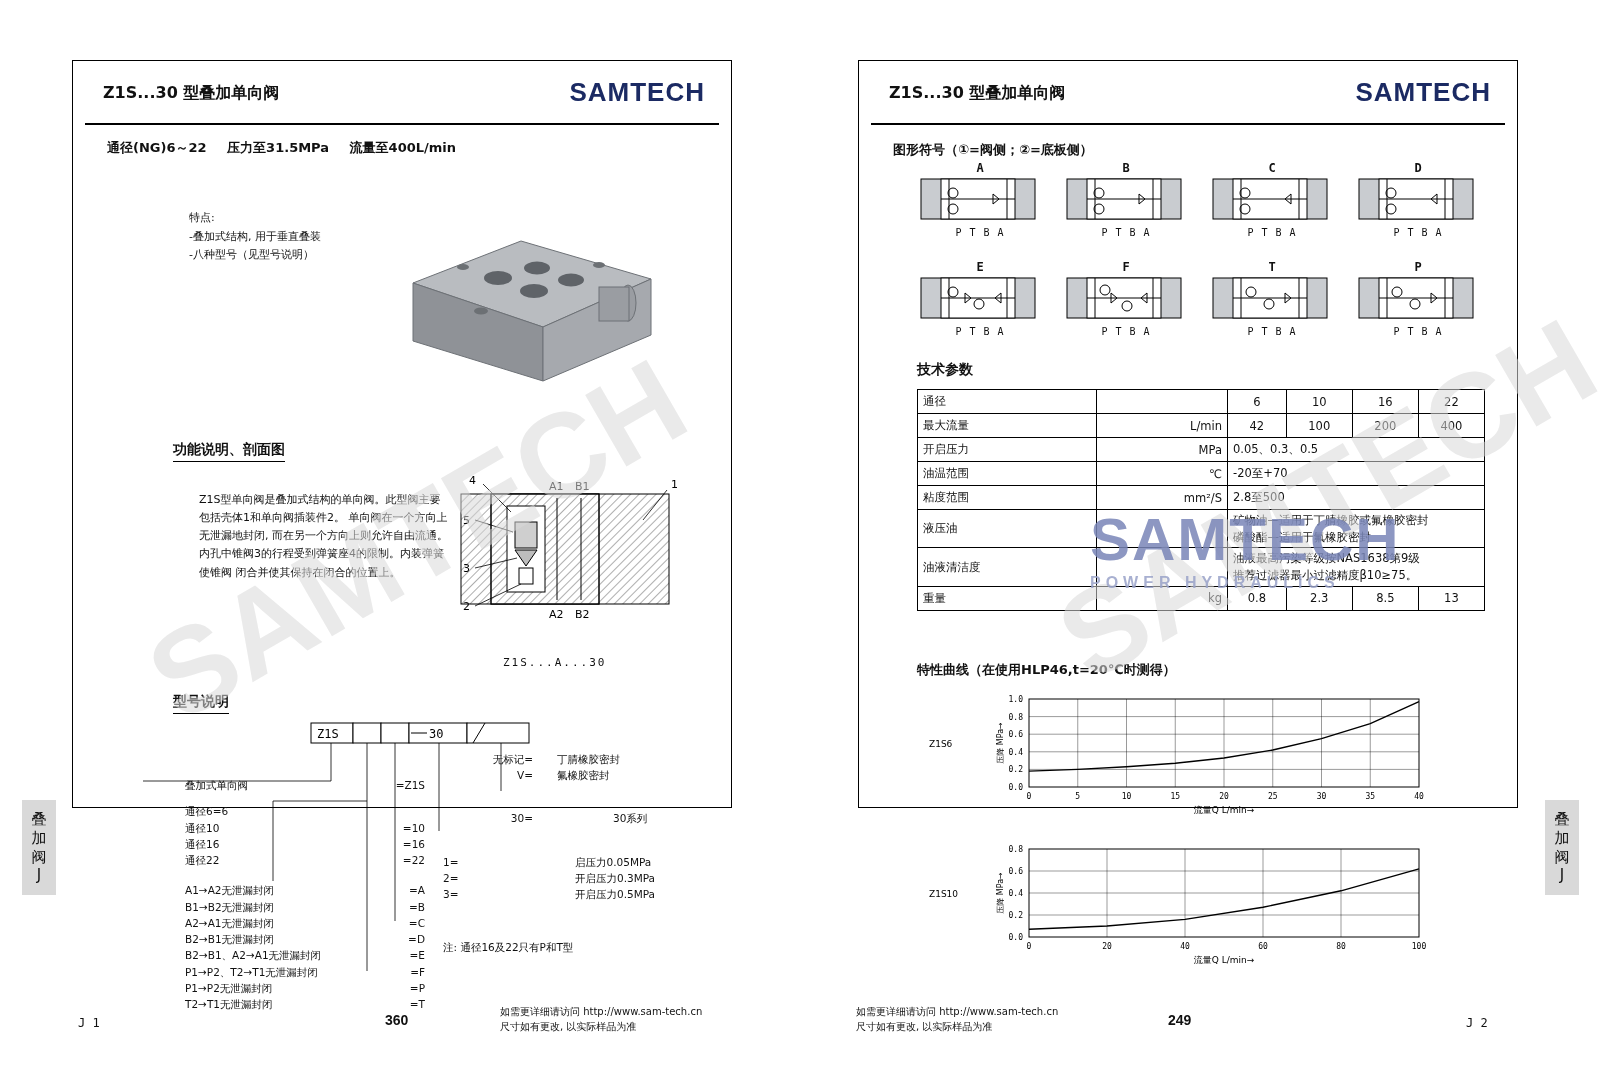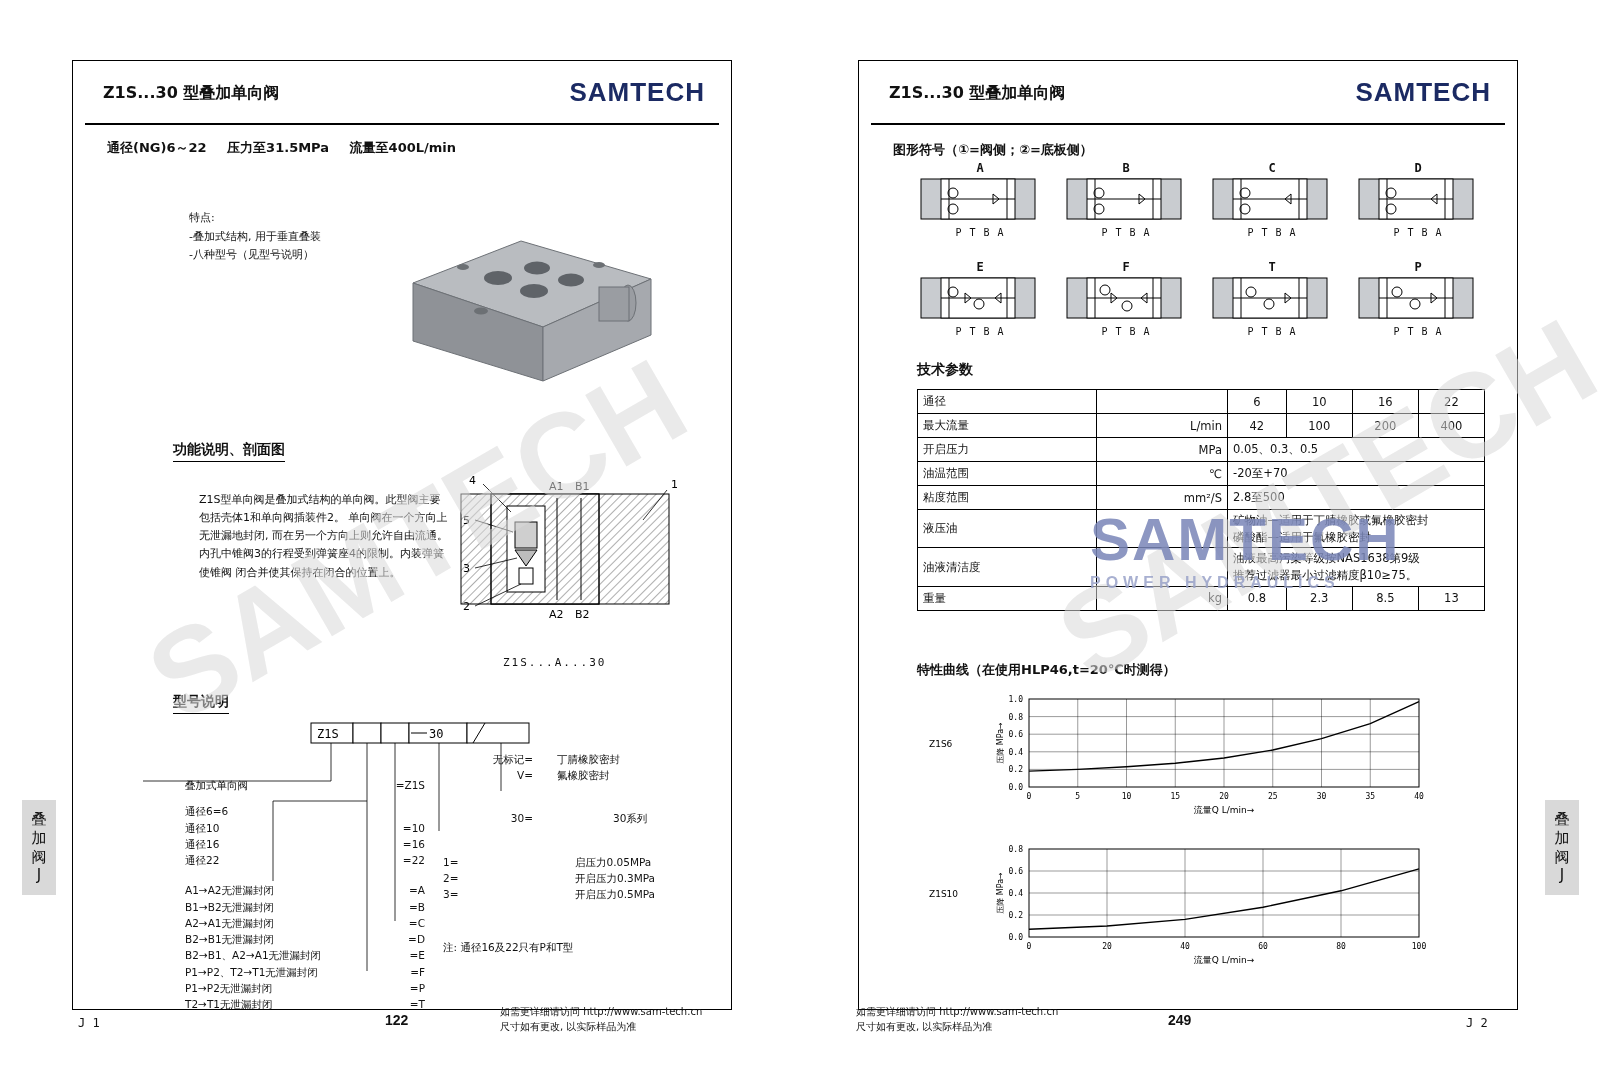--- a/index.html
+++ b/index.html
@@ -8,21 +8,21 @@
     background:#ffffff;
     font-family:"Liberation Sans", sans-serif;
     color:#111;
     position:relative;
     overflow:hidden;
   }
   .page {
     position:absolute;
     top:60px;
     width:660px;
-    height:950px;
+    height:748px;
     border:1px solid #000;
     background:#fff;
     box-sizing:border-box;
   }
   #page-left { left:72px; }
   #page-right { left:858px; }
 
   .pg-header {
     position:relative;
     height:52px;
@@ -616,21 +616,21 @@
 <div class="wm wm-right">SAMTECH</div>
 <div class="wm wm-center">
   <span>SAMTECH</span>
   <small>POWER HYDRAULICS</small>
 </div>
 
 <div class="tab" id="tab-left">叠<br>加<br>阀<br>J</div>
 <div class="tab" id="tab-right">叠<br>加<br>阀<br>J</div>
 
 <div class="footer-side" style="left:78px;top:1016px;">J 1</div>
-<div class="footer-num" style="left:385px;top:1012px;">122</div>
+<div class="footer-num" style="left:385px;top:1012px;">360</div>
 <div class="footer-small" style="left:500px;top:1004px;">
   <div>如需更详细请访问 http://www.sam-tech.cn</div>
   <div>尺寸如有更改, 以实际样品为准</div>
 </div>
 
 <div class="footer-small" style="left:856px;top:1004px;">
   <div>如需更详细请访问 http://www.sam-tech.cn</div>
   <div>尺寸如有更改, 以实际样品为准</div>
 </div>
 <div class="footer-num" style="left:1168px;top:1012px;">249</div>

